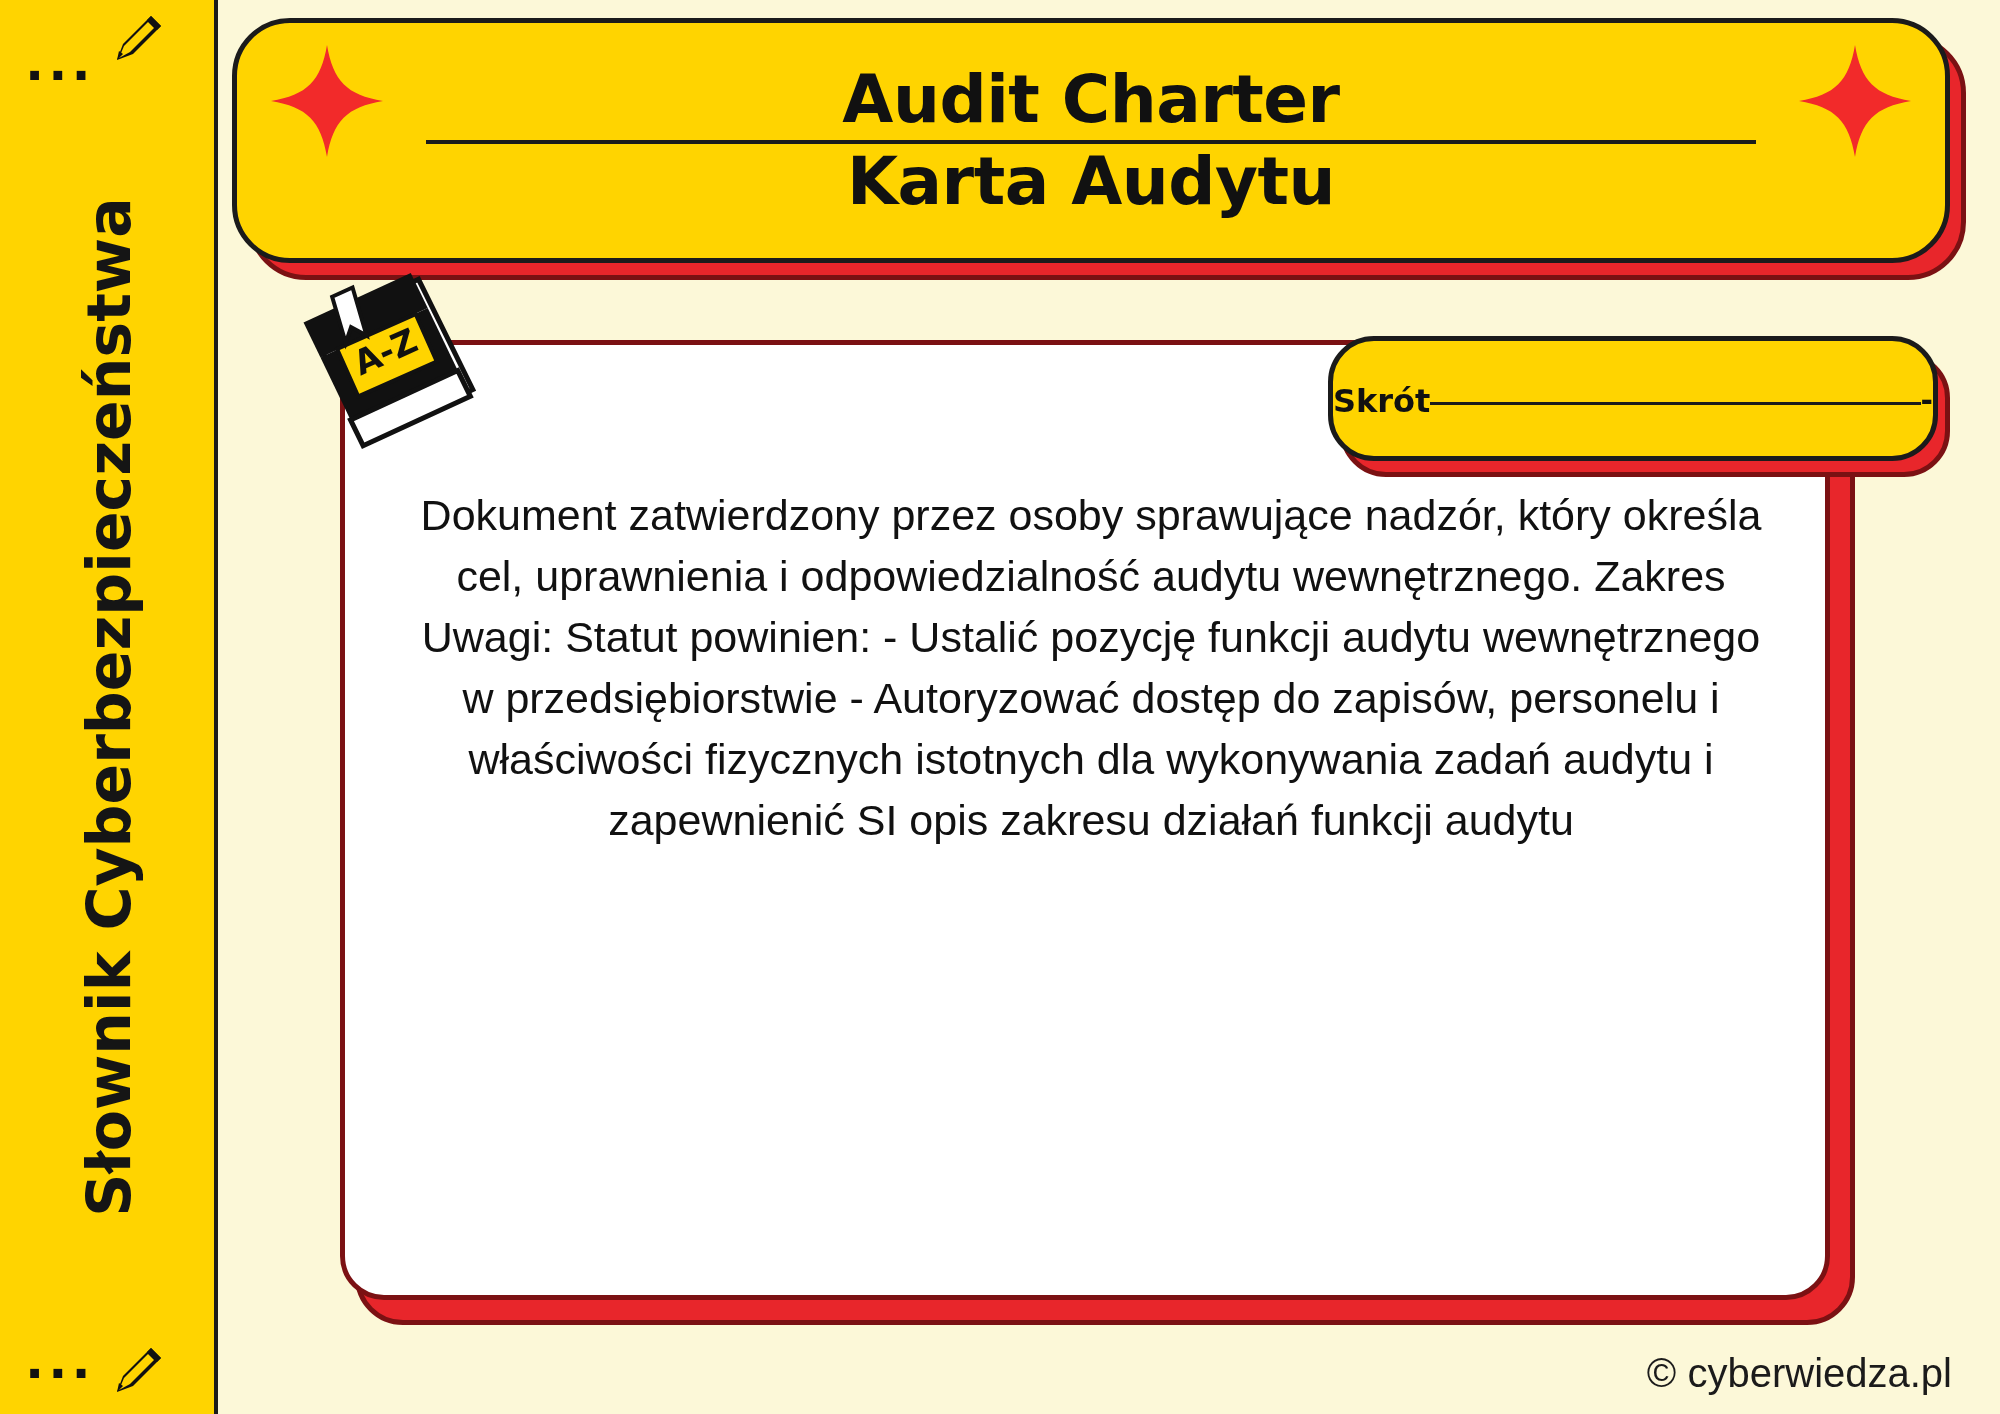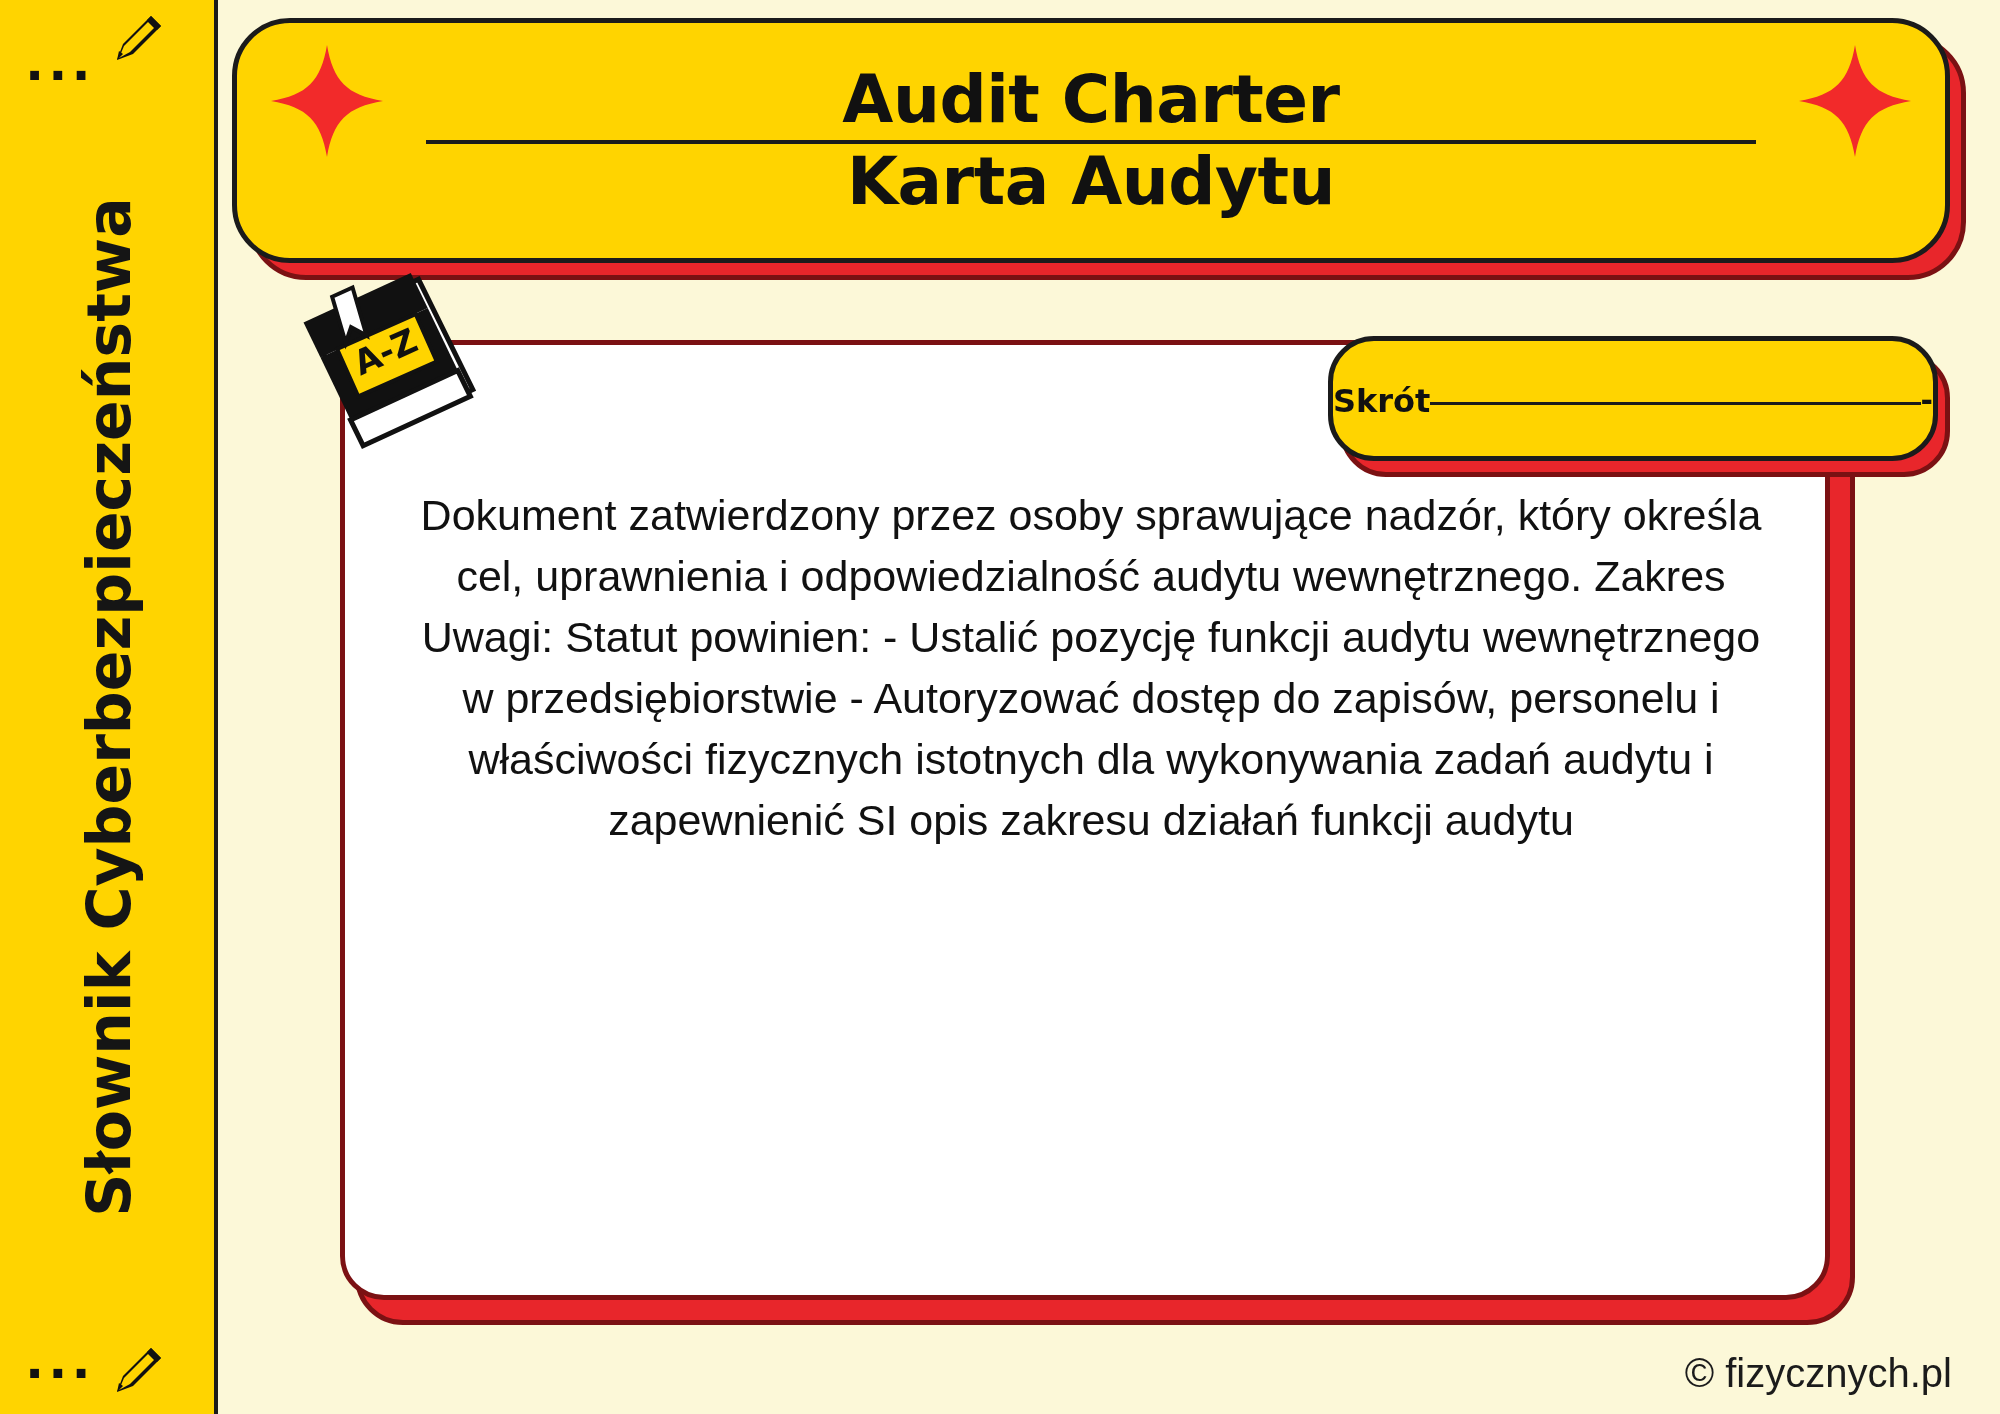--- a/index.html
+++ b/index.html
@@ -329,15 +329,15 @@
         <rect x="58" y="70" width="86" height="52" transform="rotate(-10 101 96)" fill="#FFD400" stroke="#111" stroke-width="4"></rect>
         <text x="101" y="104" transform="rotate(-10 101 96)" text-anchor="middle" font-family="DejaVu Sans, sans-serif" font-size="34" font-weight="700" fill="#111">A-Z</text>
 
         <path d="M62 26 L84 22 L86 72 L73 60 L64 74 Z" fill="#ffffff" stroke="#111" stroke-width="4"></path>
 
         <path d="M50 150 L166 128 L172 156 L56 178 Z" fill="#ffffff" stroke="#111" stroke-width="5"></path>
       </g>
     </svg>
   </span>
 
-  <div class="footer">© fizycznych.pl</div>
+  <div class="footer">© cyberwiedza.pl</div>
 
 </div>
 
 </body></html>

